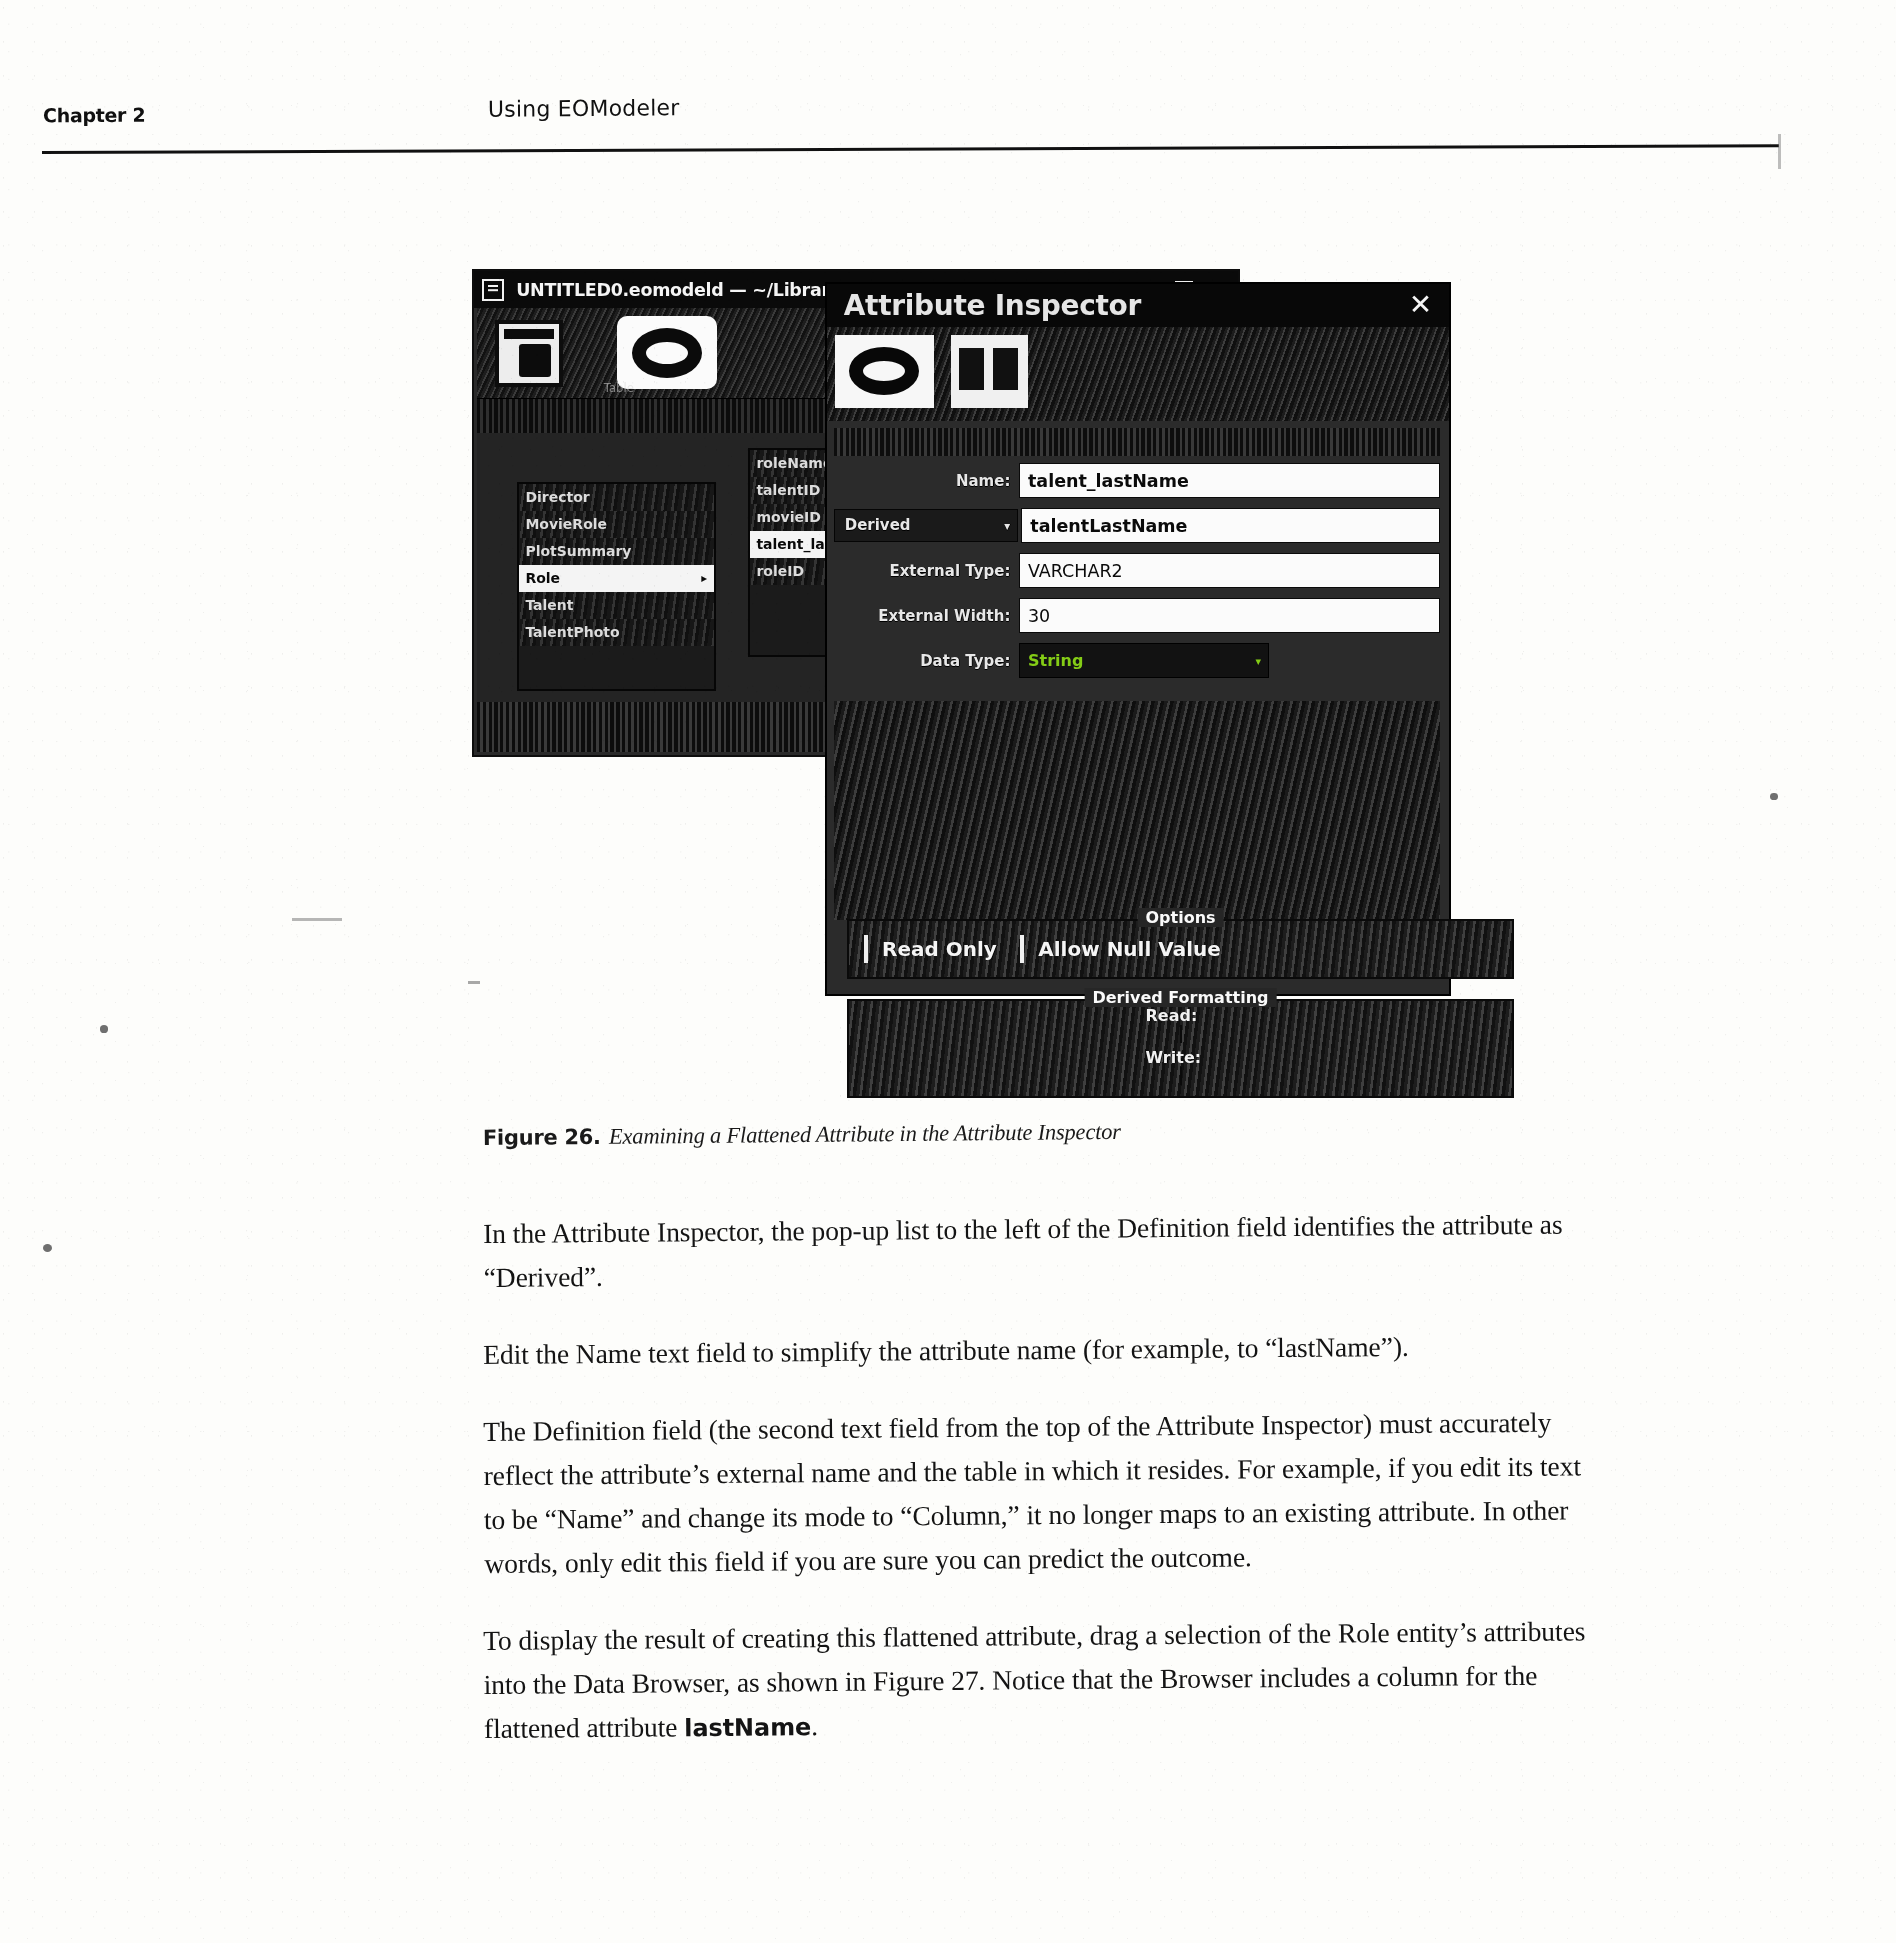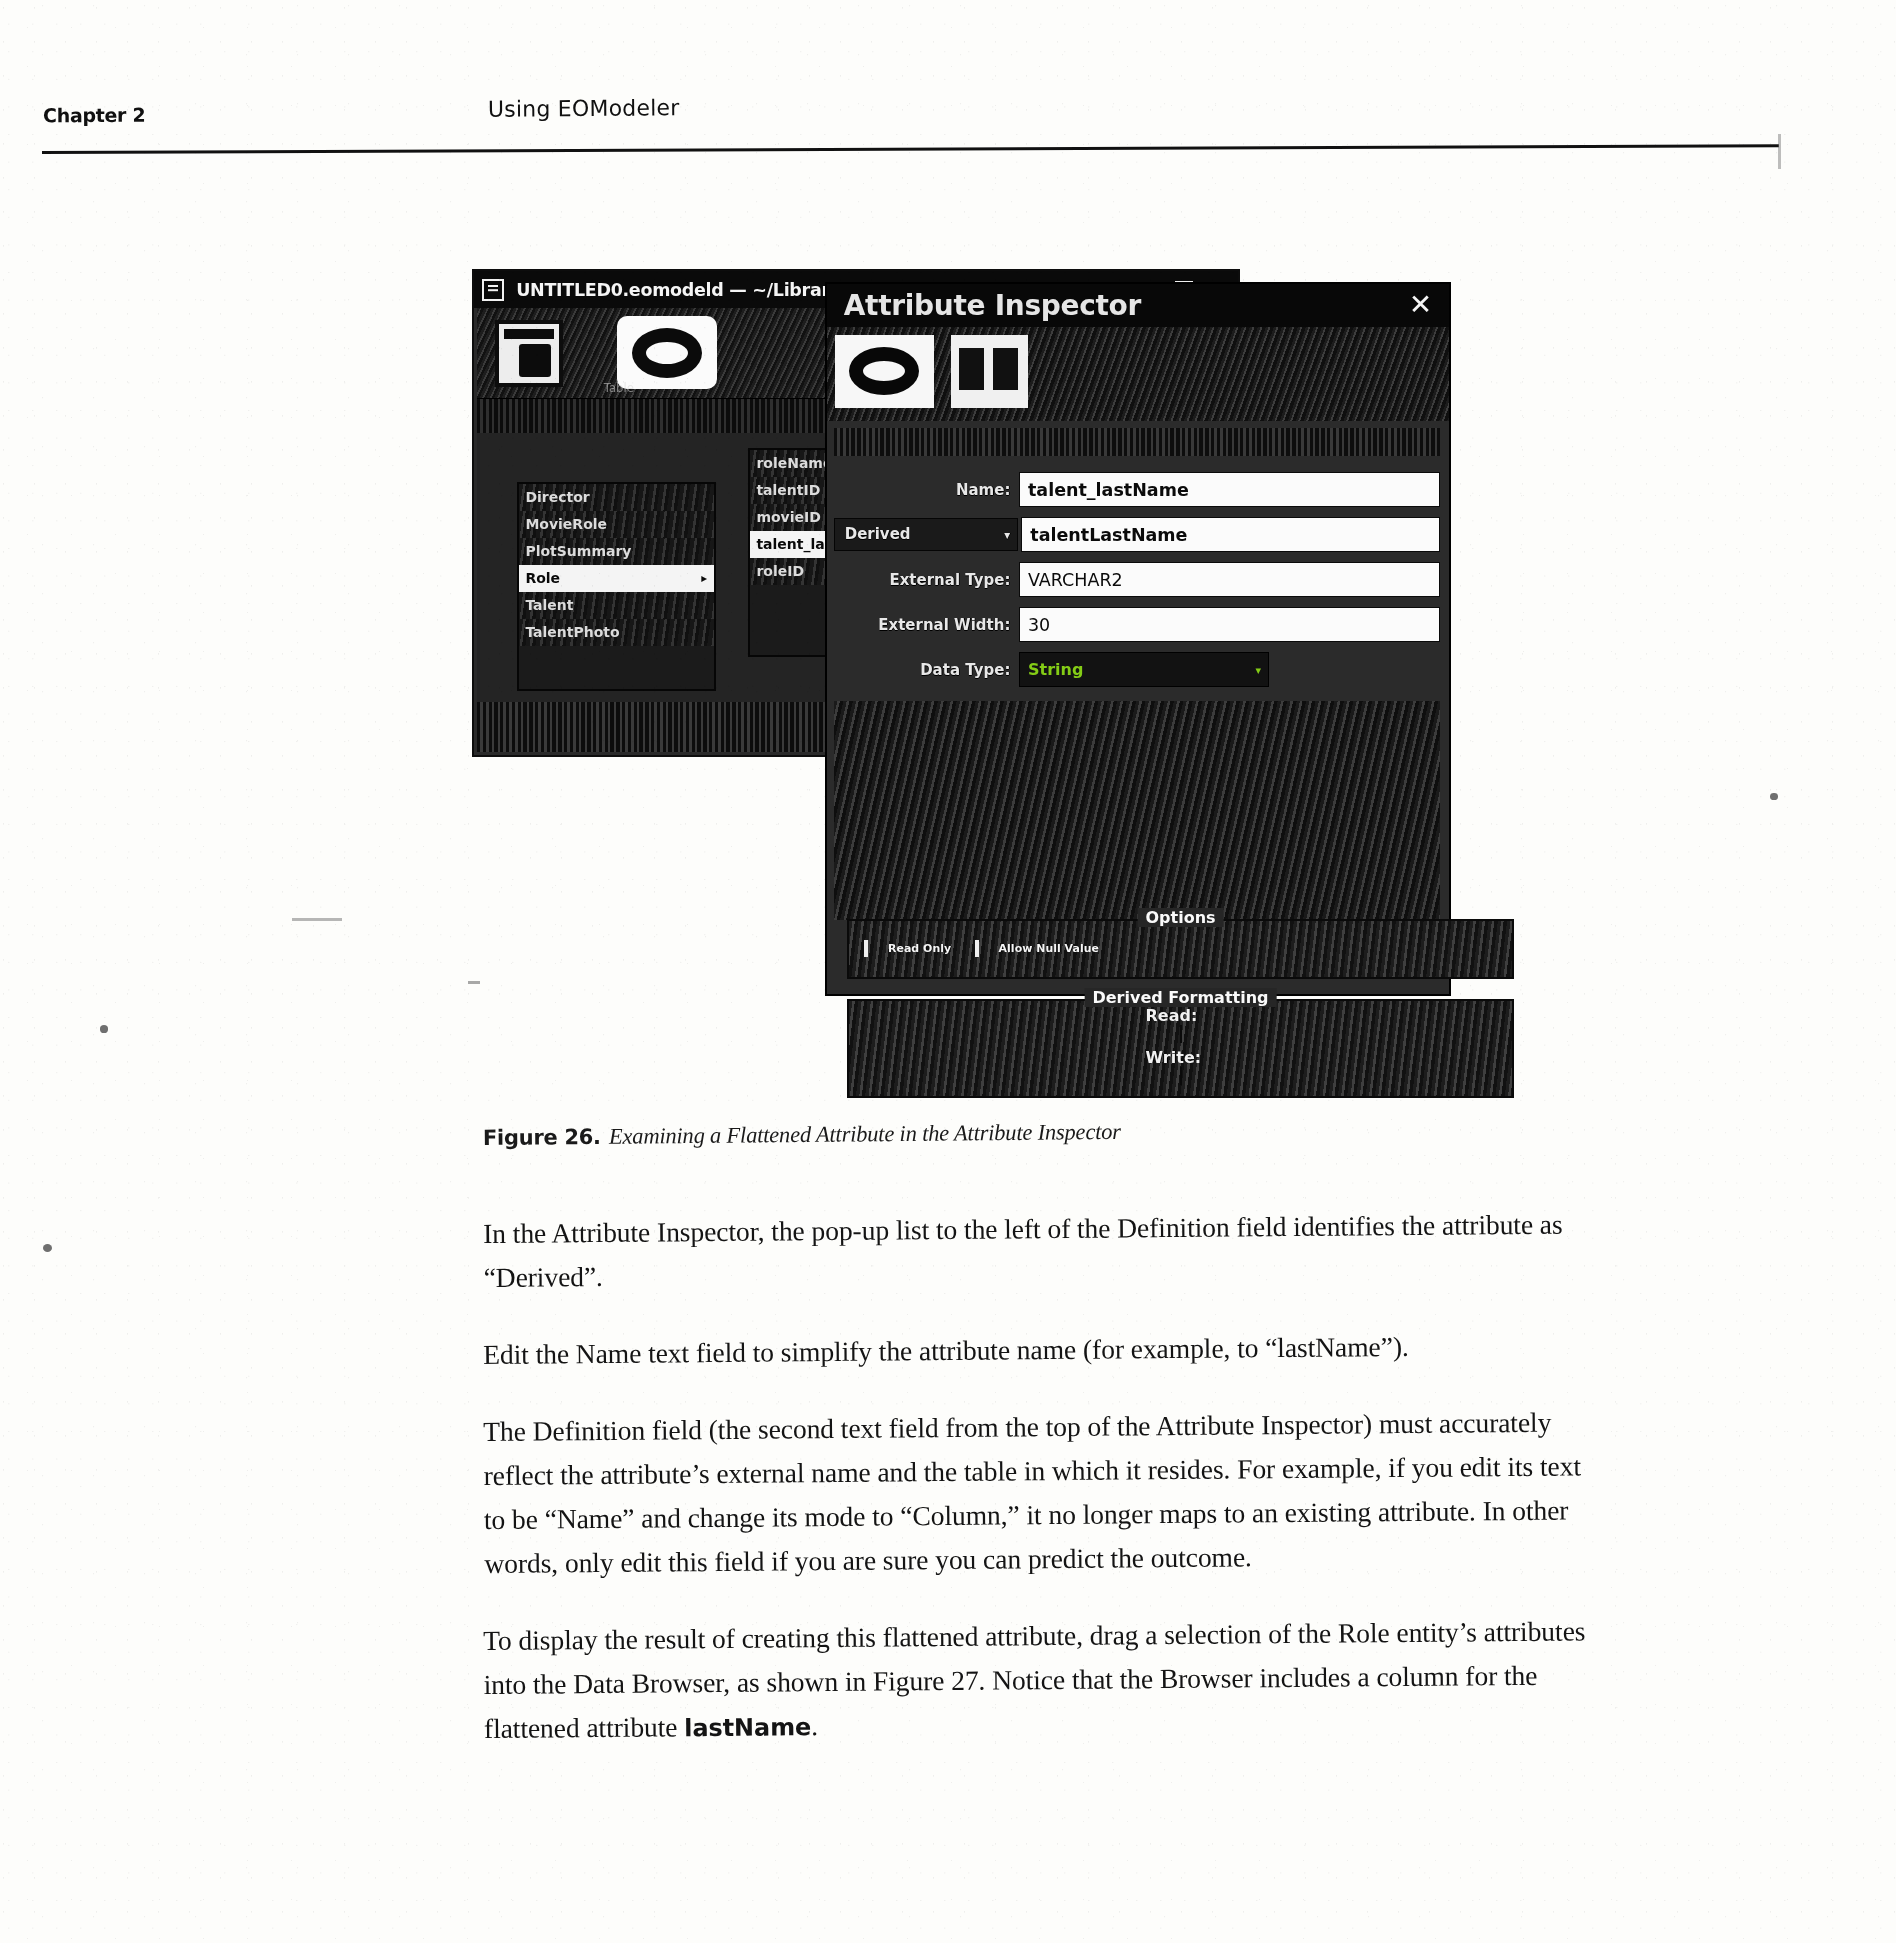--- a/index.html
+++ b/index.html
@@ -370,21 +370,21 @@
     width: 606px;
     height: 28px;
     background:
       repeating-linear-gradient(90deg, #0d0d0d 0 3.3px, #393939 3.3px 5.8px),
       #181818;
   }
 
   
   .insp-form {
     position: absolute;
-    left: 6.7px; top: 186px;
+    left: 6.7px; top: 177px;
     width: 606px;
   }
   .frow {
     display: flex;
     align-items: center;
     height: 40px;
     margin-bottom: 5px;
   }
   .flabel {
     width: 185px;
@@ -496,24 +496,24 @@
     display: flex;
     align-items: center;
     height: 100%;
     padding: 0 15px;
     gap: 23.4px;
     box-sizing: border-box;
   }
   .opt-item {
     display: flex;
     align-items: center;
-    gap: 20px;
-    font-family: "DejaVu Sans", sans-serif;
-    font-weight: bold;
-    font-size: 11px;
+    gap: 14px;
+    font-family: "DejaVu Sans", sans-serif;
+    font-weight: bold;
+    font-size: 20px;
     color: #f5f5f5;
     text-shadow: 0.8px 0 0 #000;
     white-space: nowrap;
   }
   .opt-box {
     width: 16.7px; height: 16.7px;
     border: 2.5px solid #f0f0f0;
     box-sizing: border-box;
     background: #171717;
     flex: 0 0 auto;

